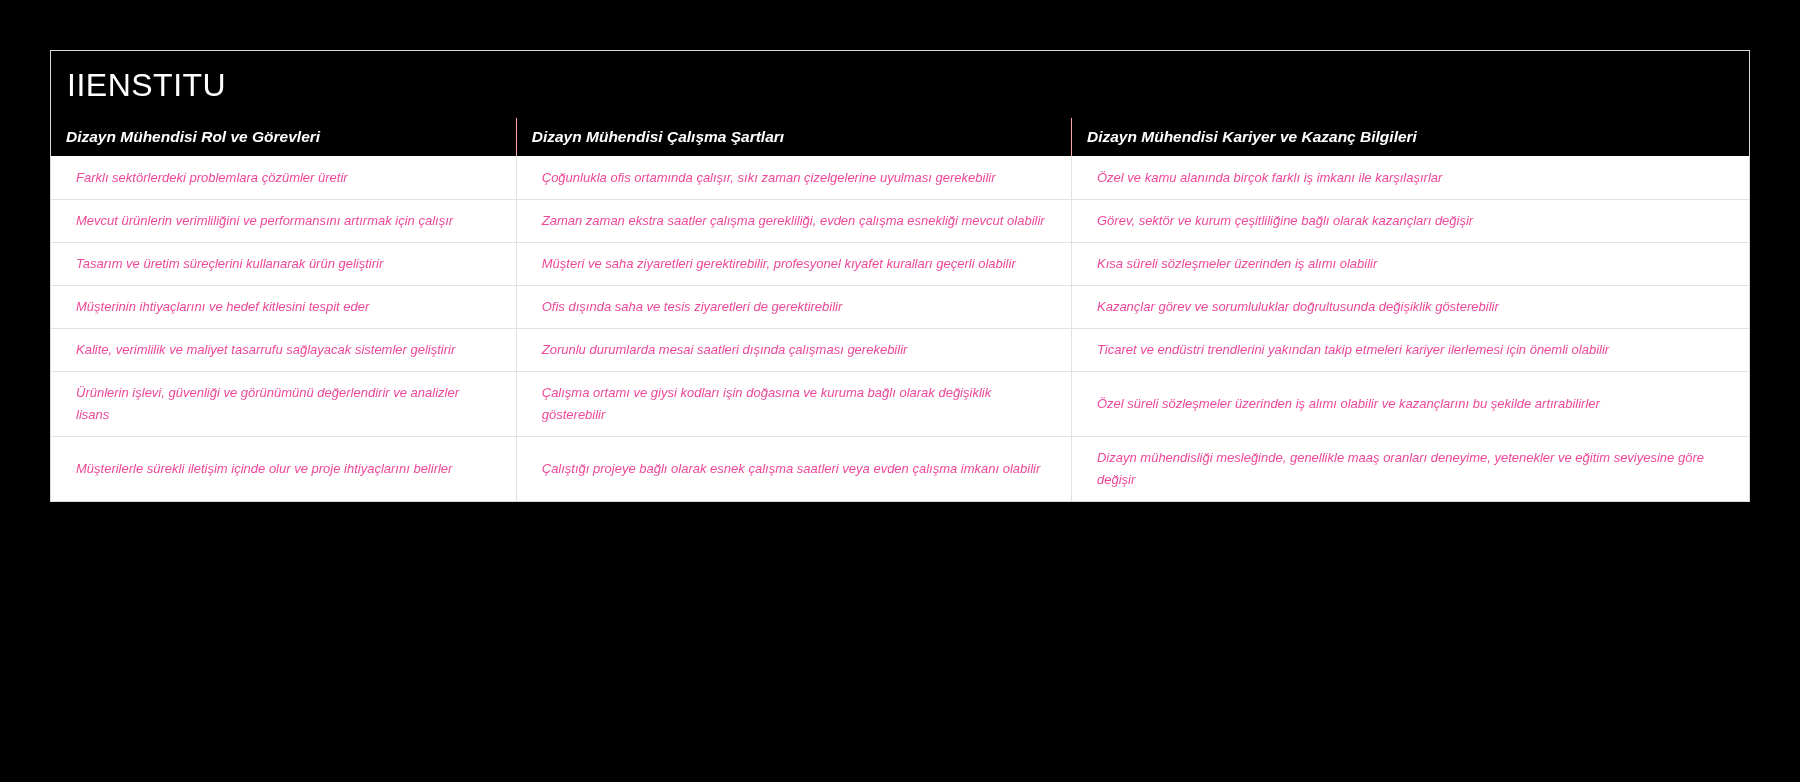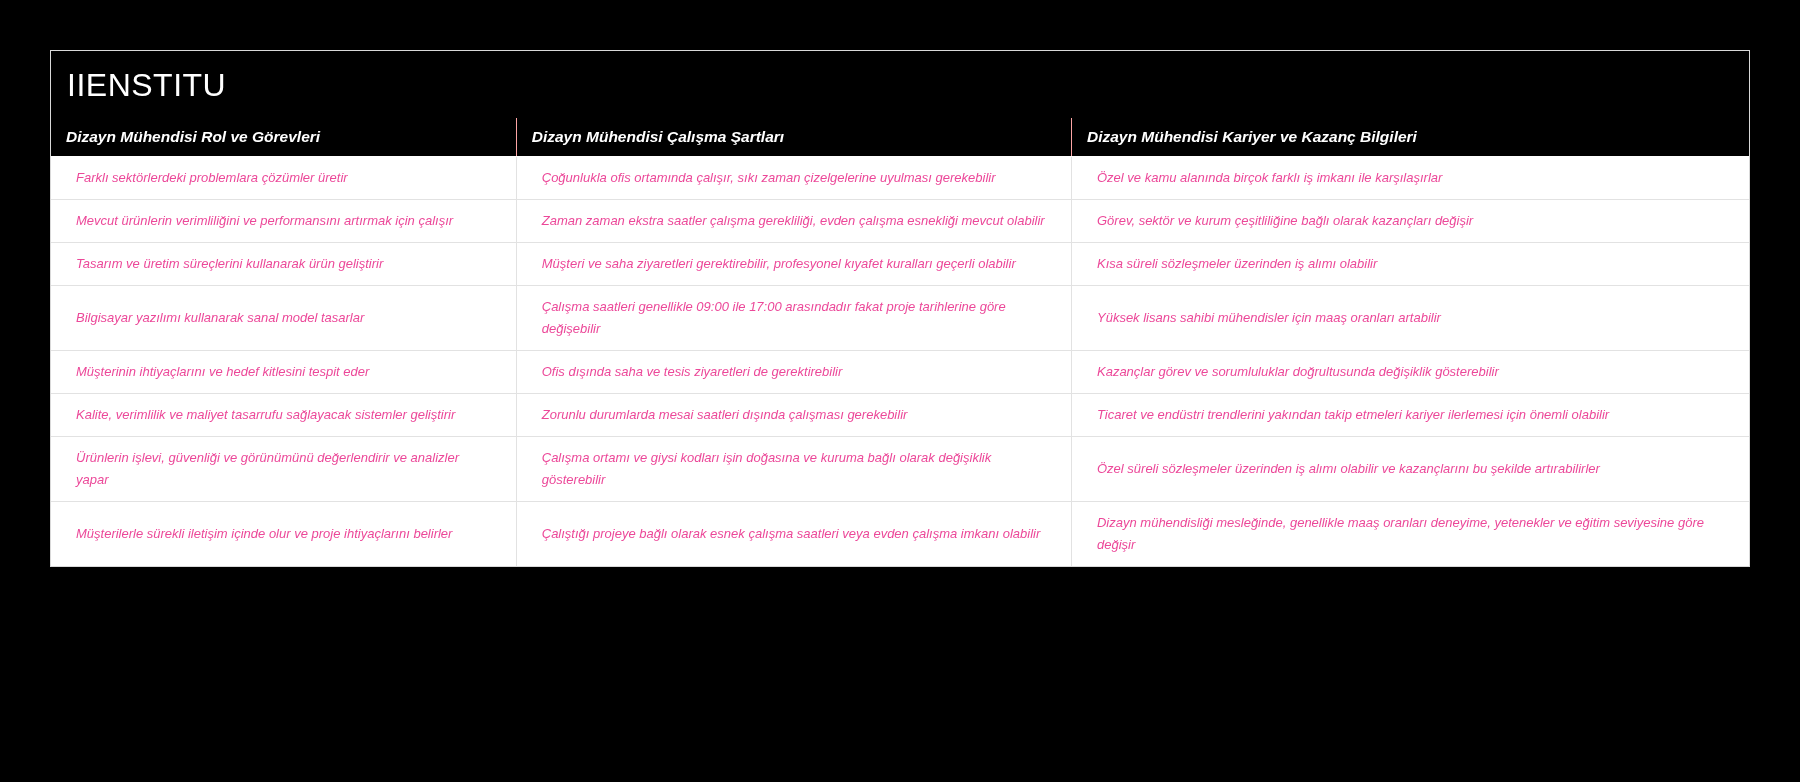--- a/index.html
+++ b/index.html
@@ -93,36 +93,31 @@
           <td>Mevcut ürünlerin verimliliğini ve performansını artırmak için çalışır</td>
           <td>Zaman zaman ekstra saatler çalışma gerekliliği, evden çalışma esnekliği mevcut olabilir</td>
           <td>Görev, sektör ve kurum çeşitliliğine bağlı olarak kazançları değişir</td>
         </tr>
         <tr>
           <td>Tasarım ve üretim süreçlerini kullanarak ürün geliştirir</td>
           <td>Müşteri ve saha ziyaretleri gerektirebilir, profesyonel kıyafet kuralları geçerli olabilir</td>
           <td>Kısa süreli sözleşmeler üzerinden iş alımı olabilir</td>
         </tr>
         <tr>
-          <td>Bilgisayar yazılımı kullanarak sanal model tasarlar</td>
-          <td>Çalışma saatleri genellikle 09:00 ile 17:00 arasındadır fakat proje tarihlerine göre değişebilir</td>
-          <td>Yüksek lisans sahibi mühendisler için maaş oranları artabilir</td>
-        </tr>
-        <tr>
           <td>Müşterinin ihtiyaçlarını ve hedef kitlesini tespit eder</td>
           <td>Ofis dışında saha ve tesis ziyaretleri de gerektirebilir</td>
           <td>Kazançlar görev ve sorumluluklar doğrultusunda değişiklik gösterebilir</td>
         </tr>
         <tr>
           <td>Kalite, verimlilik ve maliyet tasarrufu sağlayacak sistemler geliştirir</td>
           <td>Zorunlu durumlarda mesai saatleri dışında çalışması gerekebilir</td>
           <td>Ticaret ve endüstri trendlerini yakından takip etmeleri kariyer ilerlemesi için önemli olabilir</td>
         </tr>
         <tr>
-          <td>Ürünlerin işlevi, güvenliği ve görünümünü değerlendirir ve analizler yapar</td>
+          <td>Ürünlerin işlevi, güvenliği ve görünümünü değerlendirir ve analizler lisans</td>
           <td>Çalışma ortamı ve giysi kodları işin doğasına ve kuruma bağlı olarak değişiklik gösterebilir</td>
           <td>Özel süreli sözleşmeler üzerinden iş alımı olabilir ve kazançlarını bu şekilde artırabilirler</td>
         </tr>
         <tr>
           <td>Müşterilerle sürekli iletişim içinde olur ve proje ihtiyaçlarını belirler</td>
           <td>Çalıştığı projeye bağlı olarak esnek çalışma saatleri veya evden çalışma imkanı olabilir</td>
           <td>Dizayn mühendisliği mesleğinde, genellikle maaş oranları deneyime, yetenekler ve eğitim seviyesine göre değişir</td>
         </tr>
       </tbody>
   </table>

